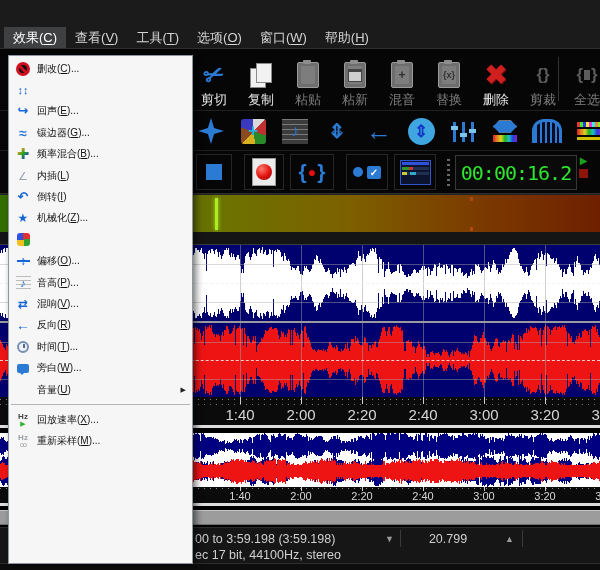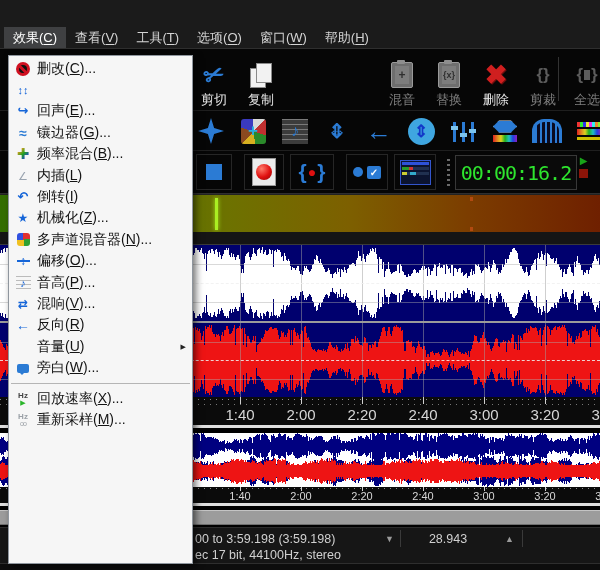--- a/index.html
+++ b/index.html
@@ -122,21 +122,21 @@
   .s-pos{position:absolute;left:418px;top:2px;width:60px;text-align:center}
   .s-up{position:absolute;left:505px;top:4px;font-size:9px;color:#9a9a9a}
   .s-row2{position:absolute;left:195px;top:20px;white-space:nowrap}
   .botstrip{position:absolute;left:0;top:563px;width:600px;height:7px;background:#0d0d0d;border-top:1px solid #2e2e2e}
 
   
   .menu{position:absolute;left:8px;top:55px;width:185px;height:509px;background:#f6f6f6;border:1px solid #8f969e;
         box-shadow:3px 3px 7px rgba(0,0,0,.55);z-index:50;display:flex;flex-direction:column;padding:2px 0;box-sizing:border-box}
   .m-item{display:flex;align-items:center;height:21.4px;flex:none}
   .m-item .mi{width:28px;display:flex;align-items:center;justify-content:center;flex:none}
-  .m-label{font-size:14px;color:#141414;white-space:nowrap}
+  .m-label{font-size:10px;color:#141414;white-space:nowrap}
   .m-item.disabled .m-label{color:#a8a8a8}
   .m-arrow{margin-left:auto;padding-right:6px;font-size:7px;color:#222}
   .m-sep{position:relative;height:9px;flex:none}
   .m-sep::after{content:"";position:absolute;left:2px;right:2px;top:4px;border-top:1px solid #b5b5b5}
 
   
   .g{line-height:14px}
   .ic-noentry{position:relative;width:14px;height:14px;border:3px solid #cf1020;border-radius:50%;box-sizing:border-box;background:#111}
   .ic-noentry::after{content:"";position:absolute;left:-1px;top:3px;width:10px;height:3px;background:#cf1020;transform:rotate(45deg)}
   .ic-ball{width:12px;height:12px;border-radius:50%;background:radial-gradient(circle at 35% 30%,#9fd8ff,#1565d8 60%,#0a3b8c)}
@@ -181,20 +181,34 @@
     </button>
     <button class="tb-btn" style="left: 238px;">
       <span class="ic">
         <i class="ic-pages">
           <s></s>
           <s></s>
         </i>
       </span>
       <span class="lbl">复制</span>
     </button>
+    <button class="tb-btn disabled" style="left: 285px;">
+      <span class="ic">
+        <i class="ic-clip"></i>
+      </span>
+      <span class="lbl">粘贴</span>
+    </button>
+    <button class="tb-btn disabled" style="left: 332px;">
+      <span class="ic">
+        <i class="ic-clip">
+          <em class="win"></em>
+        </i>
+      </span>
+      <span class="lbl">粘新</span>
+    </button>
     <button class="tb-btn disabled" style="left: 379px;">
       <span class="ic">
         <i class="ic-clip">
           <em>+</em>
         </i>
       </span>
       <span class="lbl">混音</span>
     </button>
     <button class="tb-btn disabled" style="left: 426px;">
       <span class="ic">
@@ -377,21 +391,21 @@
     <span class="tlab" style="left: 584px; top: 3px; font-size: 11px;">3:40</span>
   </div>
 <div class="wstrip" style="top:503px"></div>
 
 <div class="scroll"></div>
 <div class="status">
   <div class="s-row1">
     <span class="s-sel">00 to 3:59.198 (3:59.198)</span>
     <span class="s-dd">▼</span>
     <span class="s-div" style="left:400px"></span>
-    <span class="s-pos">28.943</span>
+    <span class="s-pos">20.799</span>
     <span class="s-up">▲</span>
     <span class="s-div" style="left:522px"></span>
   </div>
   <div class="s-row2">
     <span>ec 17 bit, 44100Hz, stereo</span>
   </div>
 </div>
 <div class="botstrip"></div>
 
 <div class="menu" id="menu">
@@ -439,21 +453,20 @@
     <div class="m-item">
       <span class="mi">
         <i class="g" style="color:#1565d8;font-size:12px">★</i>
       </span>
       <span class="m-label">机械化(<u>Z</u>)...</span>
     </div>
     <div class="m-item">
       <span class="mi">
         <i class="ic-pinwheel"></i>
       </span>
-      <span class="m-label">多声道混音器(<u>N</u>)...</span>
     </div>
     <div class="m-item">
       <span class="mi">
         <i class="ic-offset">↕</i>
       </span>
       <span class="m-label">偏移(<u>O</u>)...</span>
     </div>
     <div class="m-item">
       <span class="mi">
         <i class="ic-staff">♪</i>
@@ -464,31 +477,37 @@
       <span class="mi">
         <i class="g" style="color:#1565d8;font-weight:bold;font-size:12px">⇄</i>
       </span>
       <span class="m-label">混响(<u>V</u>)...</span>
     </div>
     <div class="m-item">
       <span class="mi">
         <i class="g" style="color:#1565d8;font-weight:bold;font-size:14px">←</i>
       </span>
       <span class="m-label">反向(<u>R</u>)</span>
+    </div>
+    <div class="m-item">
+      <span class="mi">
+        <i class="ic-clock"></i>
+      </span>
+      <span class="m-label">时间(<u>T</u>)...</span>
+    </div>
+    <div class="m-item">
+      <span class="mi">
+        <i class="ic-bubble"></i>
+      </span>
+      <span class="m-label">旁白(<u>W</u>)...</span>
     </div>
     <div class="m-item">
       <span class="mi"></span>
       <span class="m-label">音量(<u>U</u>)</span>
       <span class="m-arrow">▶</span>
-    </div>
-    <div class="m-item">
-      <span class="mi">
-        <i class="ic-bubble"></i>
-      </span>
-      <span class="m-label">旁白(<u>W</u>)...</span>
     </div>
     <div class="m-sep"></div>
     <div class="m-item">
       <span class="mi">
         <i class="ic-hz">
           <b>Hz</b>
           <span style="color:#2ab52a">▶</span>
         </i>
       </span>
       <span class="m-label">回放速率(<u>X</u>)...</span>

